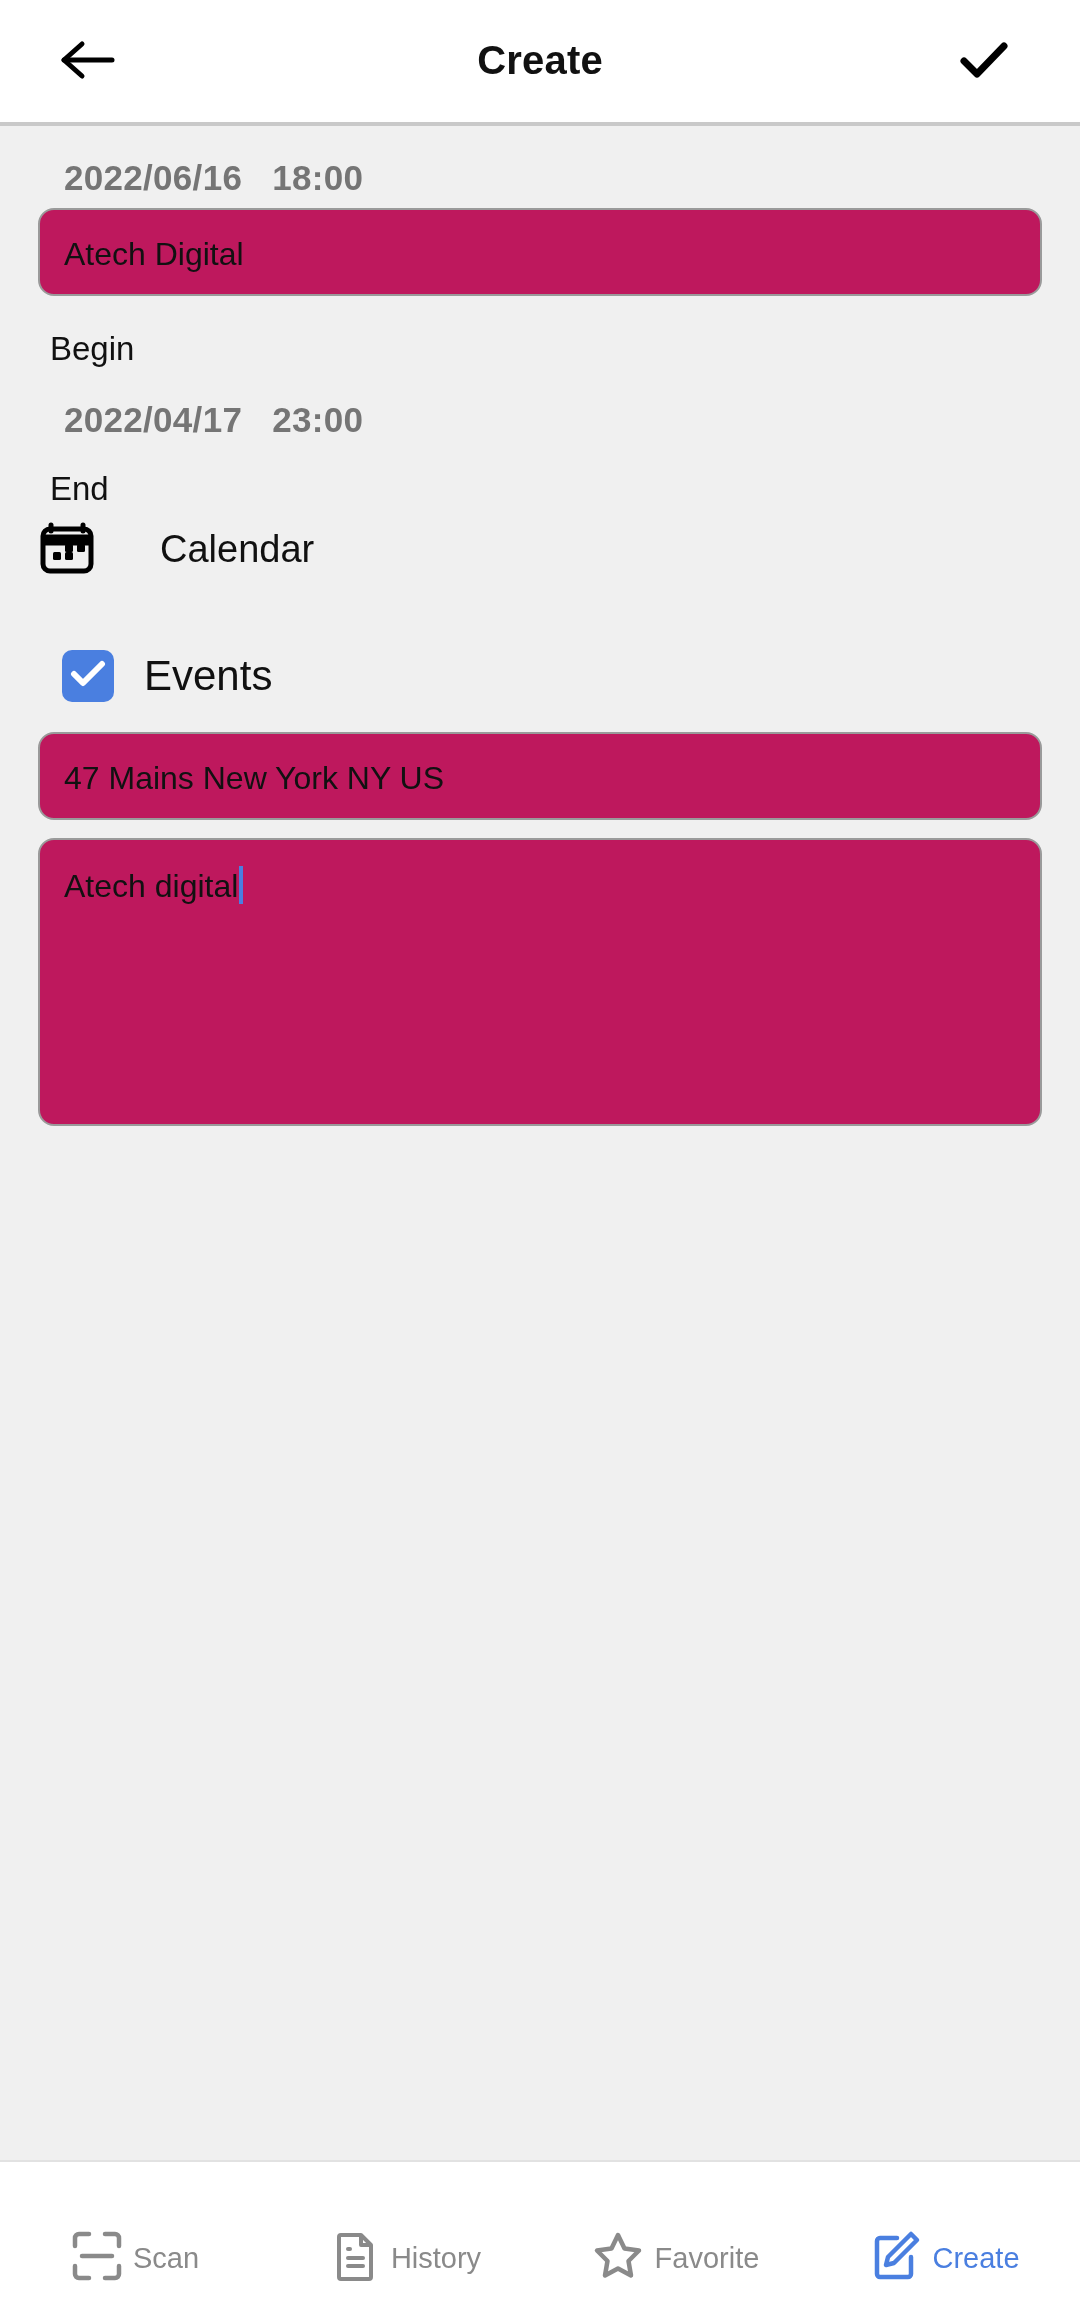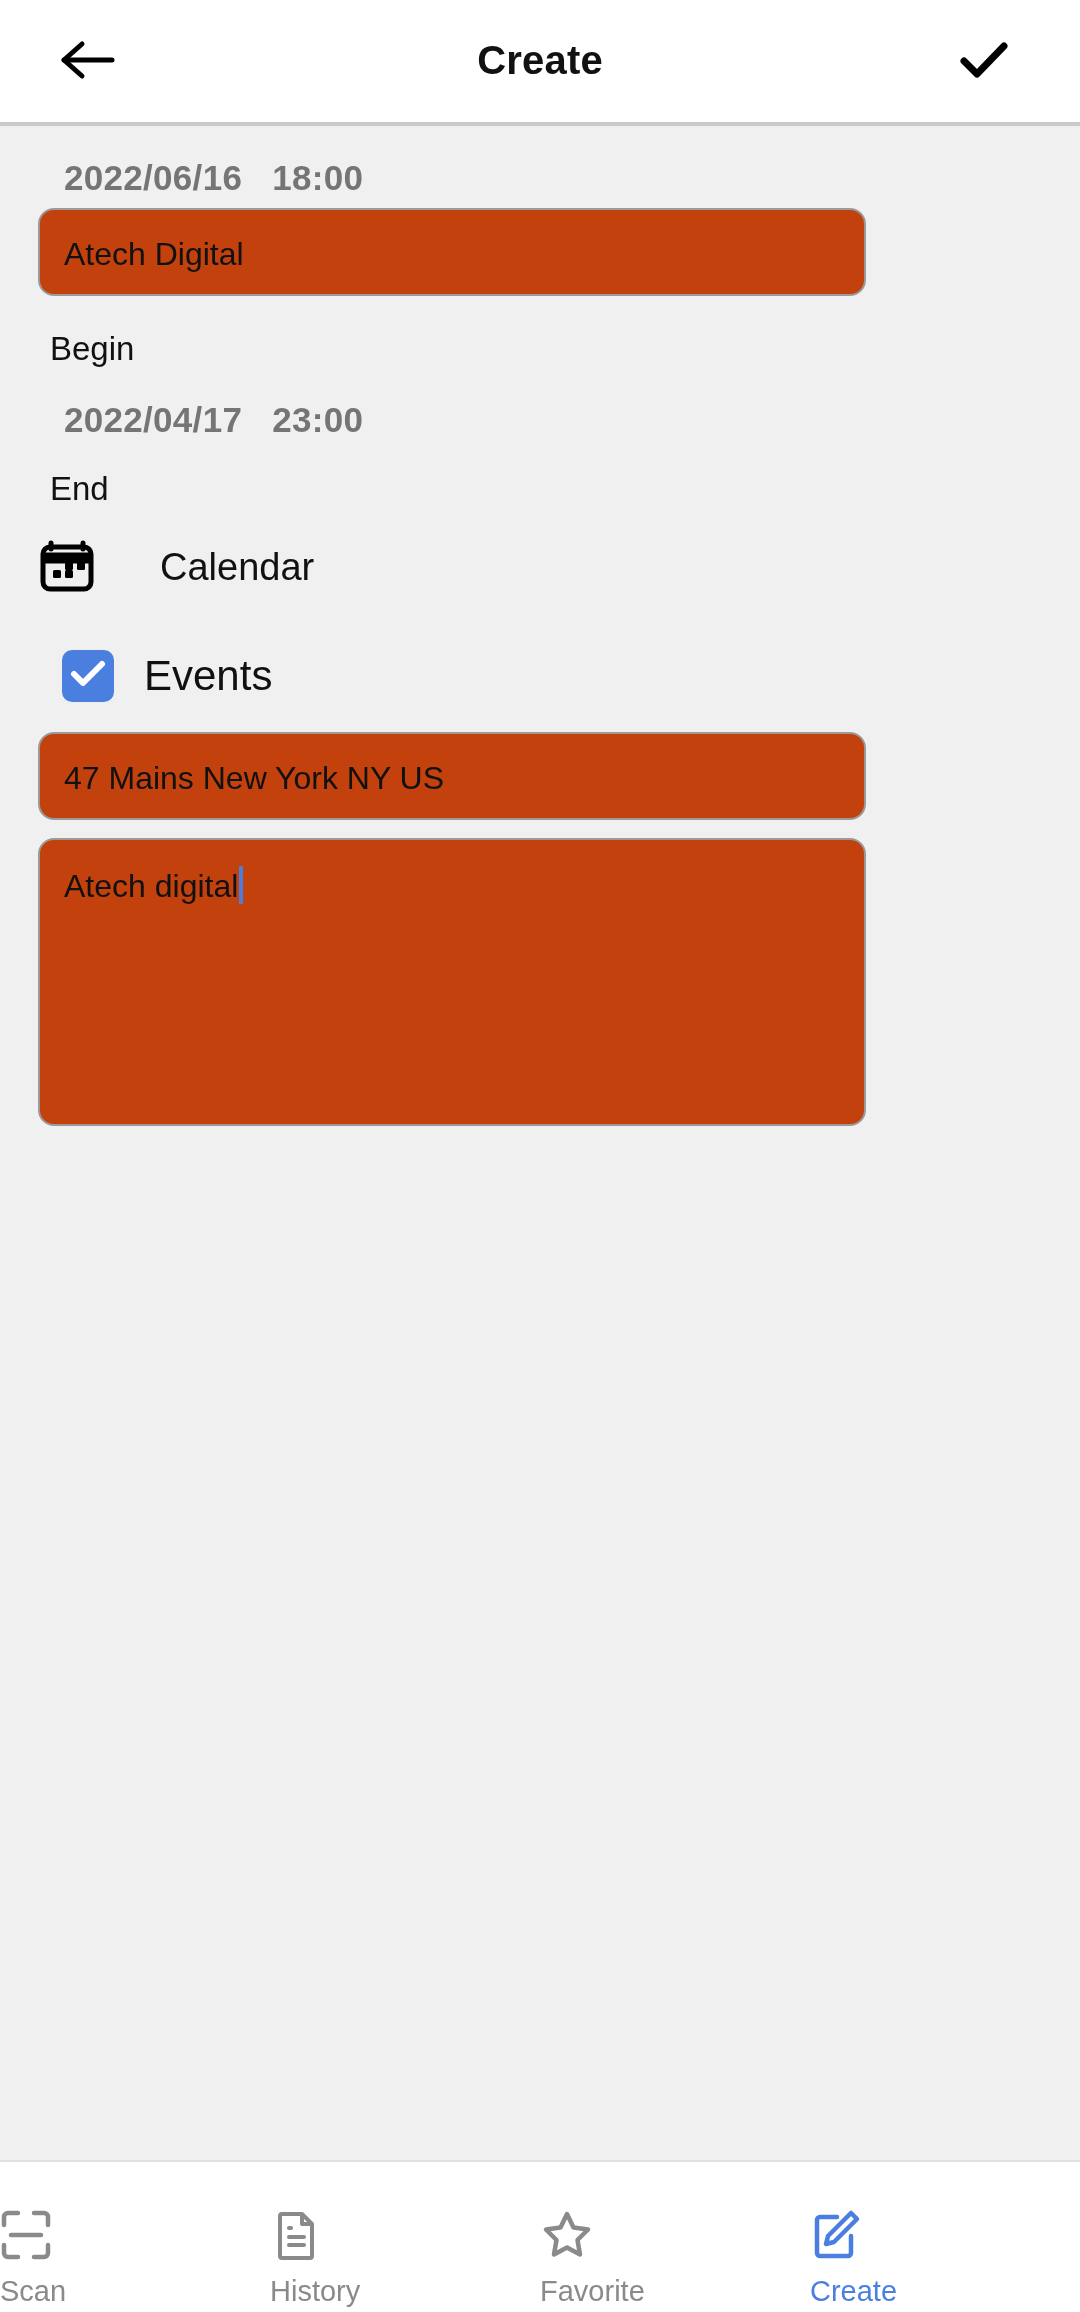--- a/index.html
+++ b/index.html
@@ -73,22 +73,22 @@
     font-weight: bold;
   }
 
   .field-label {
     font-size: 33px;
     color: #111111;
     padding-left: 12px;
   }
 
   .textbox {
-    width: 828px;
-    background: #c2410c;
+    width: 1004px;
+    background: #be185d;
     border: 2px solid #9a9a9a;
     border-radius: 16px;
     padding: 26px 24px 0 24px;
     font-size: 32px;
     color: #111111;
     overflow: hidden;
   }
   .textbox.single { height: 88px; padding-top: 26px; }
   .textbox.area   { height: 288px; }
 
@@ -134,40 +134,40 @@
     left: 0; bottom: 0;
     width: 1080px;
     height: 152px;
     background: #ffffff;
     border-top: 2px solid #e2e2e2;
     display: flex;
   }
   .navitem {
     flex: 1;
     display: flex;
-    flex-direction: column;
-    align-items: flex-start;
+    flex-direction: row;
+    align-items: center;
     justify-content: center;
     gap: 10px;
     cursor: pointer;
     margin-top: 42px;
   }
   .navitem .navlabel {
     font-size: 29px;
     color: #8a8a8a;
   }
   .navitem.active .navlabel { color: #4a7fe0; }
 
   
   .p-dt1    { position:absolute; top: 28px;   left: 38px; }
   .p-title  { position:absolute; top: 78px;   left: 38px; }
   .p-begin  { position:absolute; top: 200px;  left: 38px; }
   .p-dt2    { position:absolute; top: 270px;  left: 38px; }
   .p-end    { position:absolute; top: 340px;  left: 38px; }
-  .p-cal    { position:absolute; top: 406px;  left: 38px; }
+  .p-cal    { position:absolute; top: 388px;  left: 38px; }
   .p-chk    { position:absolute; top: 520px;  left: 38px; }
   .p-addr   { position:absolute; top: 602px;  left: 38px; }
   .p-desc   { position:absolute; top: 708px;  left: 38px; }
 </style>
 </head>
 <body>
 
 <div class="appbar">
   <button class="icon-btn">
     <span>

